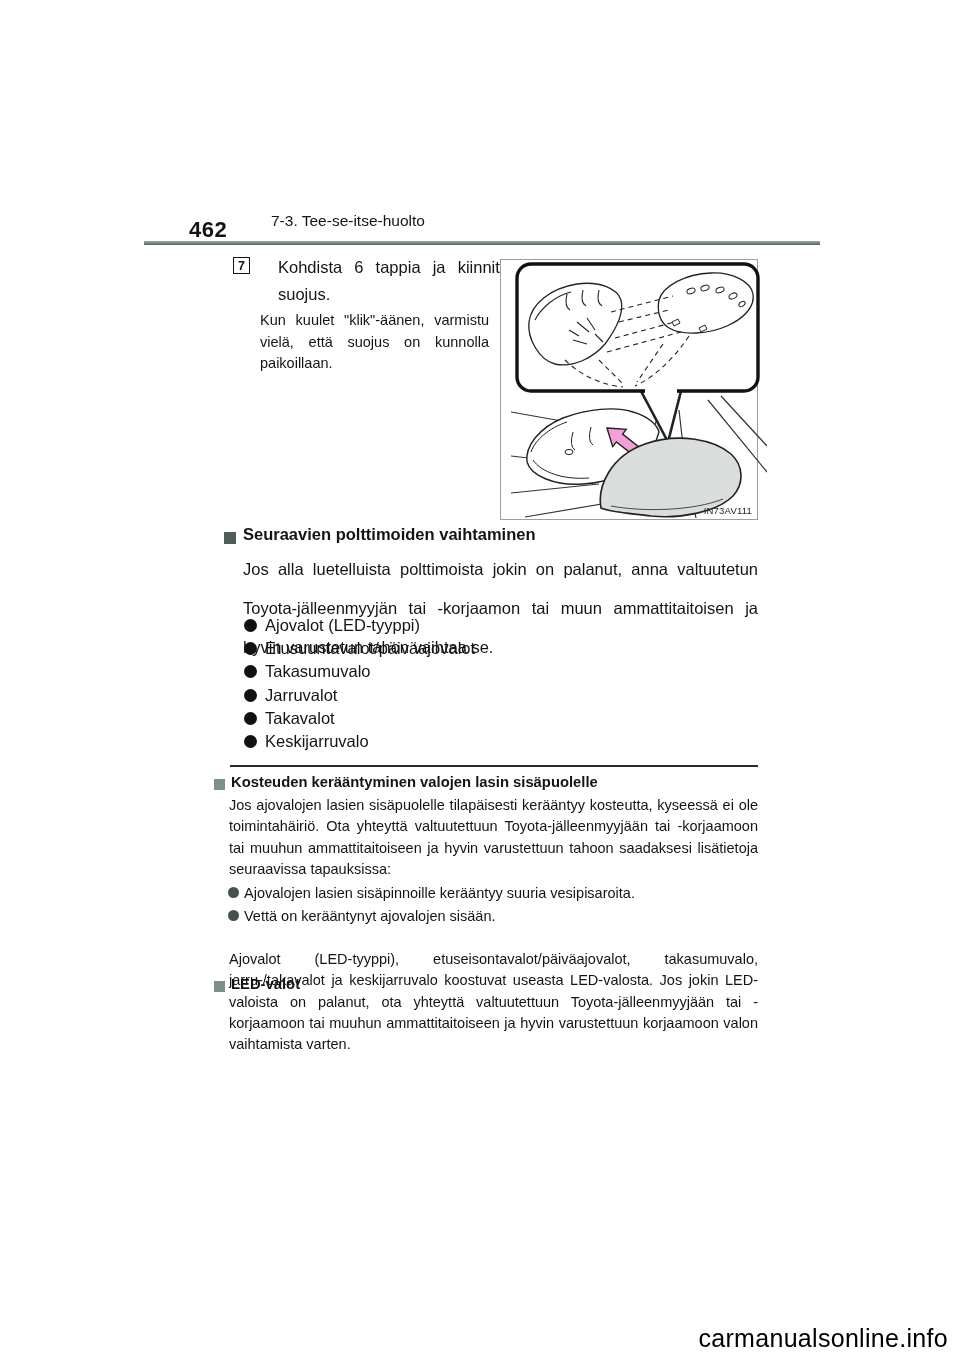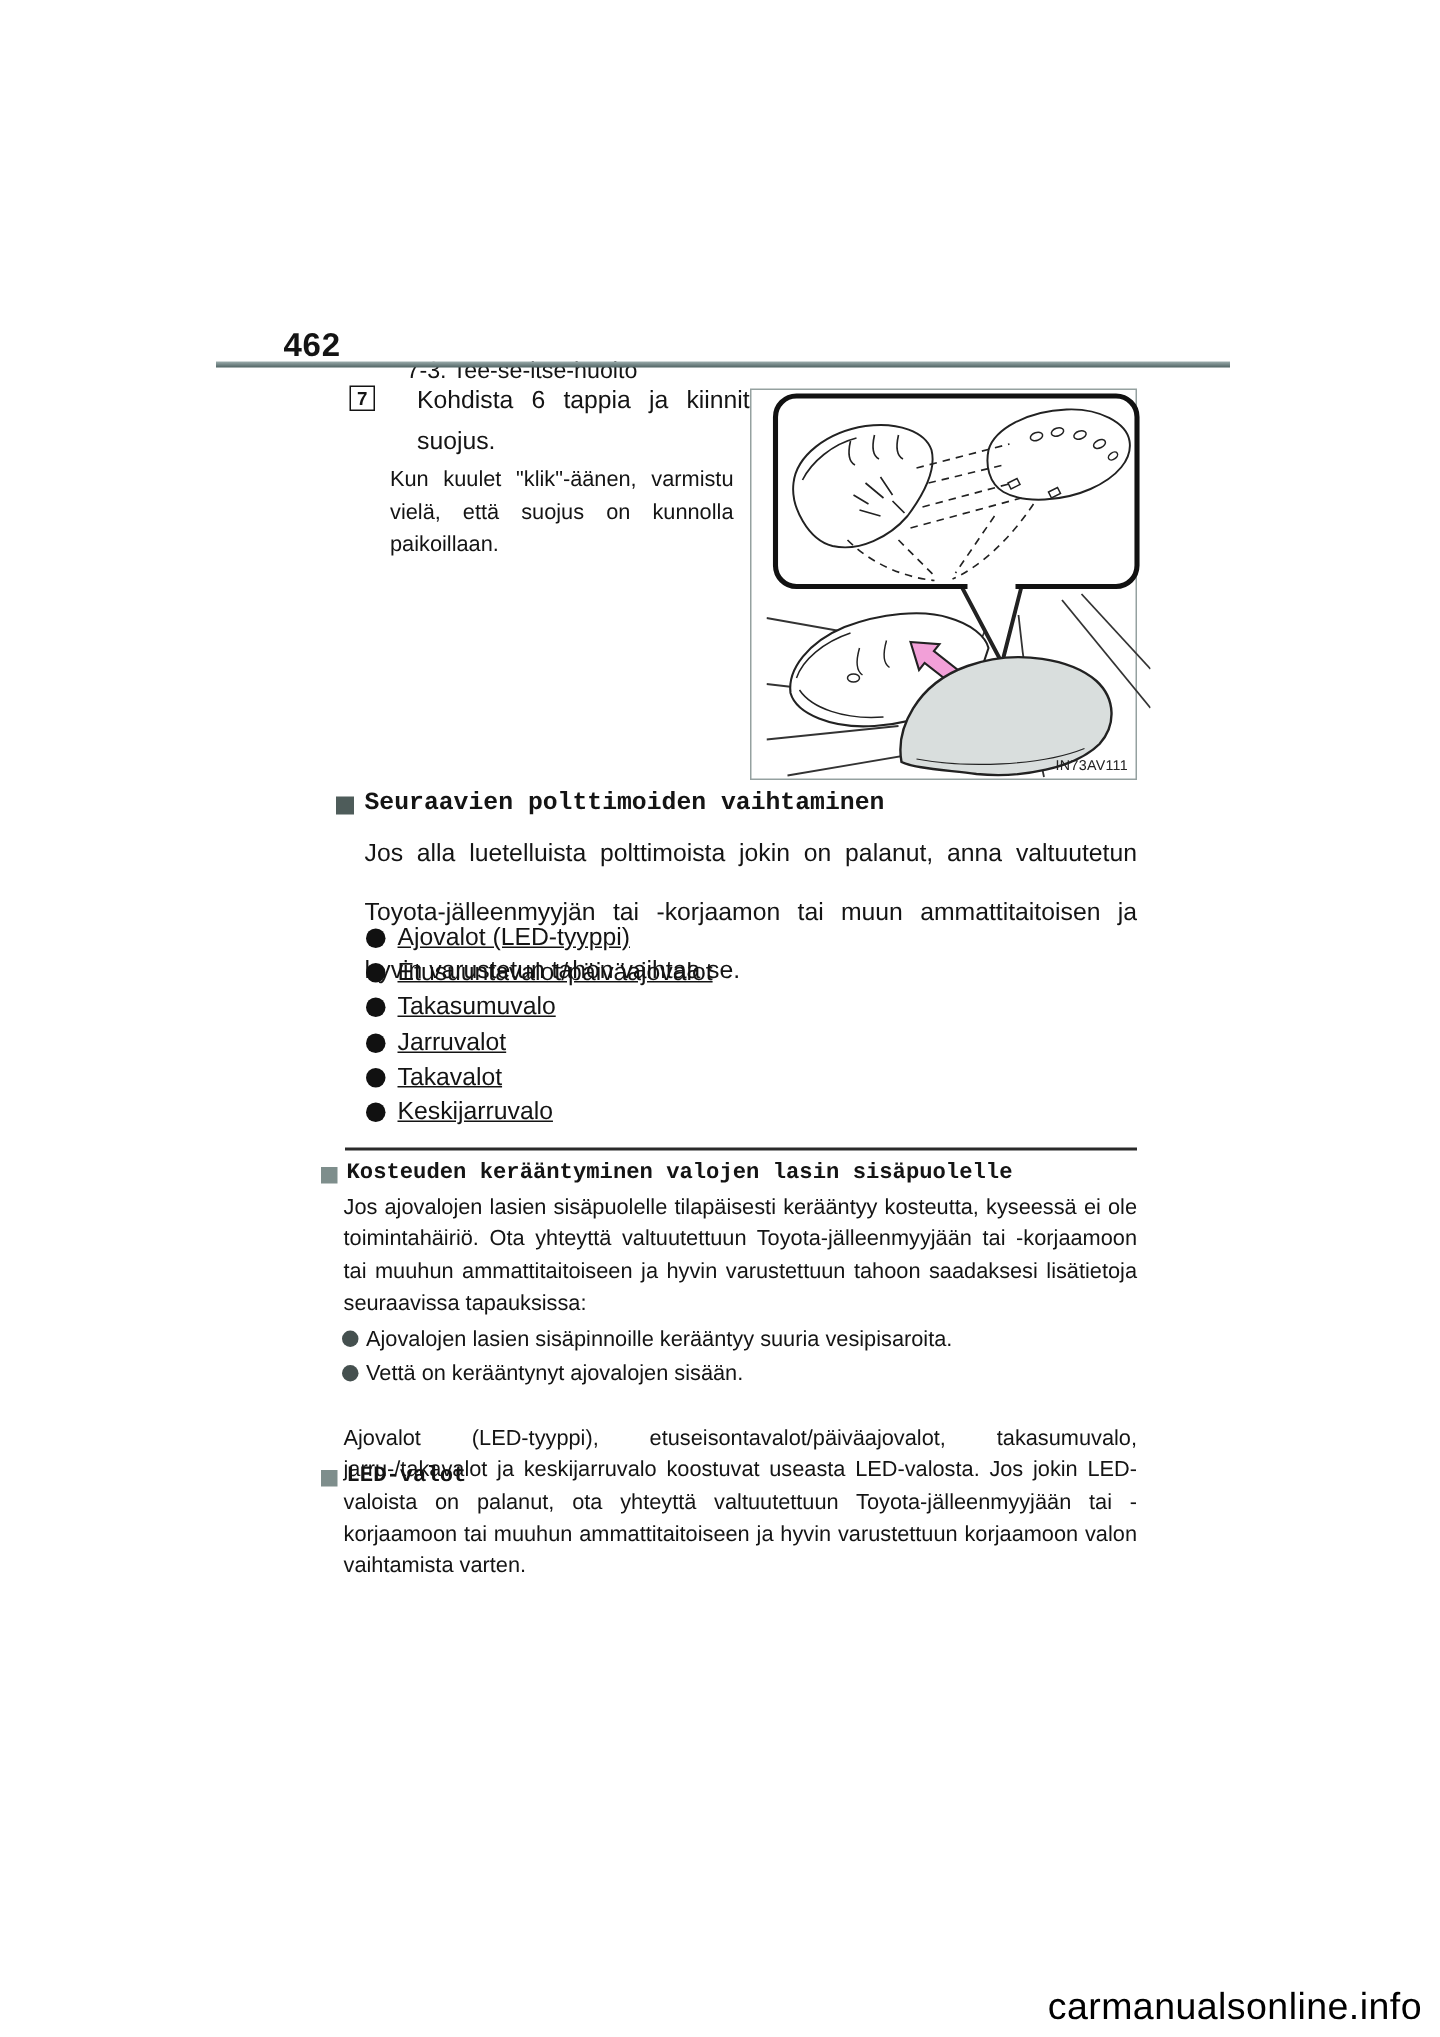--- a/index.html
+++ b/index.html
@@ -5,46 +5,46 @@
   * { margin:0; padding:0; box-sizing:border-box; }
   html,body { background:#e8e8e8; }
   #page {
     position:relative; width:960px; height:1358px; margin:0 auto;
     background:#ffffff; overflow:hidden;
     font-family:"Liberation Sans", sans-serif; color:#141414;
     -webkit-font-smoothing:antialiased;
   }
   
   .hdr-num  { position:absolute; left:189px; top:217px; font-size:22px; font-weight:bold; letter-spacing:.5px; }
-  .hdr-sec  { position:absolute; left:271px; top:239px; font-size:15.5px; }
+  .hdr-sec  { position:absolute; left:271px; top:212px; font-size:15.5px; }
   .hdr-rule { position:absolute; left:144px; top:241px; width:676px; height:4px;
               background:linear-gradient(#9cadad, #4f6363); }
   
   .step-row { position:absolute; left:233px; top:254px; width:258px; }
   .step-box { position:absolute; left:0; top:3px; width:17px; height:17px;
               border:1.4px solid #141414; font-size:12.5px; font-weight:bold;
               display:flex; align-items:center; justify-content:center; }
   .step-text { margin-left:45px; width:231px; font-size:16.5px; line-height:27px;
                text-align:justify; }
   .step-note { position:absolute; left:260px; top:310px; width:229px;
                font-size:14.5px; line-height:21.5px; text-align:justify; }
   
   .figure { position:absolute; left:500px; top:259px; width:258px; height:261px;
             border:1px solid #95a1a0; background:#fff;padding-left:10px; }
   .figure svg { display:block; }
   .fig-code { position:absolute; right:5px; bottom:3px; font-size:9.5px; color:#222; letter-spacing:.2px; }
   
-  .sec-head { position:absolute; display:flex; align-items:center;font-family:Liberation Mono, monospace; }
+  .sec-head { position:absolute; display:flex; align-items:flex-end; }
   .sq-main  { width:12px; height:12px; background:#4e5c5a; margin-top:4px; flex:none; }
   .sq-note  { width:11px; height:11px; background:#7e8e8c; margin-top:3px; flex:none; }
   .sec1-head { left:224px; top:525px; }
   .sec1-head .t { margin-left:7px; font-size:16.5px; font-weight:bold; }
   .sec1-body { position:absolute; left:243px; top:550px; width:515px;
                font-size:16.5px; line-height:39px; text-align:justify; }
-  .sec1-list { position:absolute; left:244px; top:614px; width:515px;text-decoration:underline; }
+  .sec1-list { position:absolute; left:244px; top:614px; width:515px; }
   .sec1-list .li { display:flex; align-items:center; height:23.2px; }
   .dot-main { width:13px; height:13px; border-radius:50%; background:#111; margin-right:8px; flex:none; }
   .sec1-list .li .t { font-size:16.5px; }
   .divider { position:absolute; left:230px; top:765px; width:528px; height:1.6px; background:#2a2a2a; }
   
   .note1-head { left:214px; top:774px; }
   .note-head-t { margin-left:6px; font-size:14.8px; font-weight:bold; }
   .note1-body { position:absolute; left:229px; top:795px; width:529px;
                 font-size:14.5px; line-height:21.3px; text-align:justify; }
   .note1-list { position:absolute; left:228px; top:881px; width:530px; }

